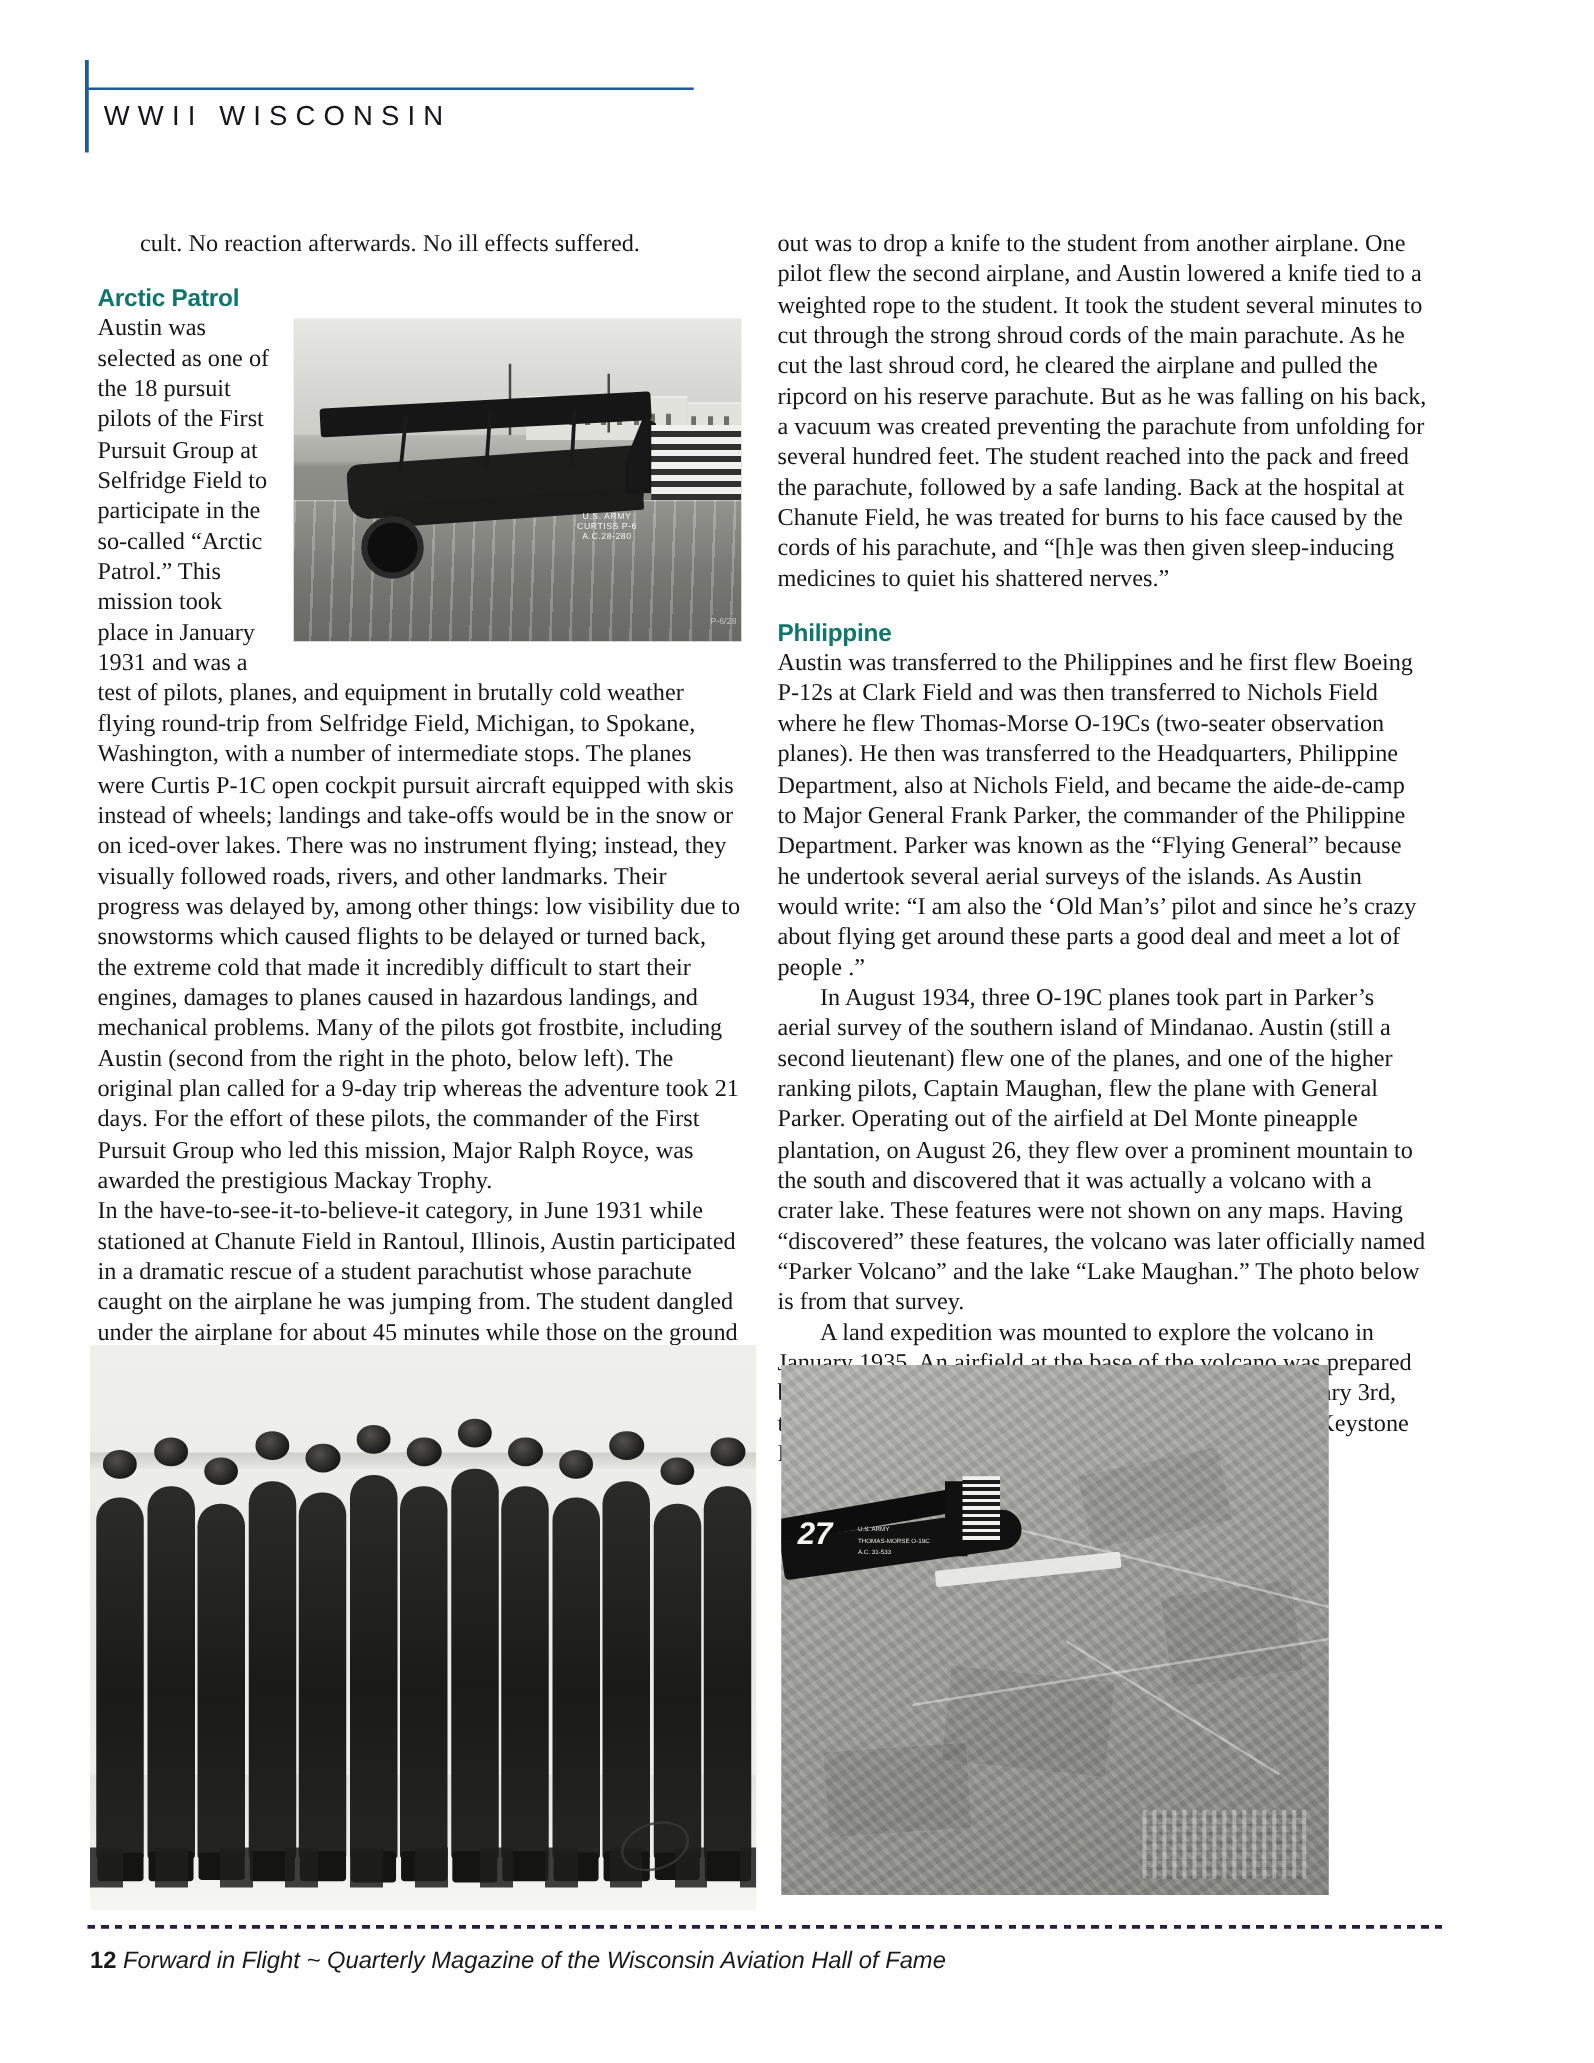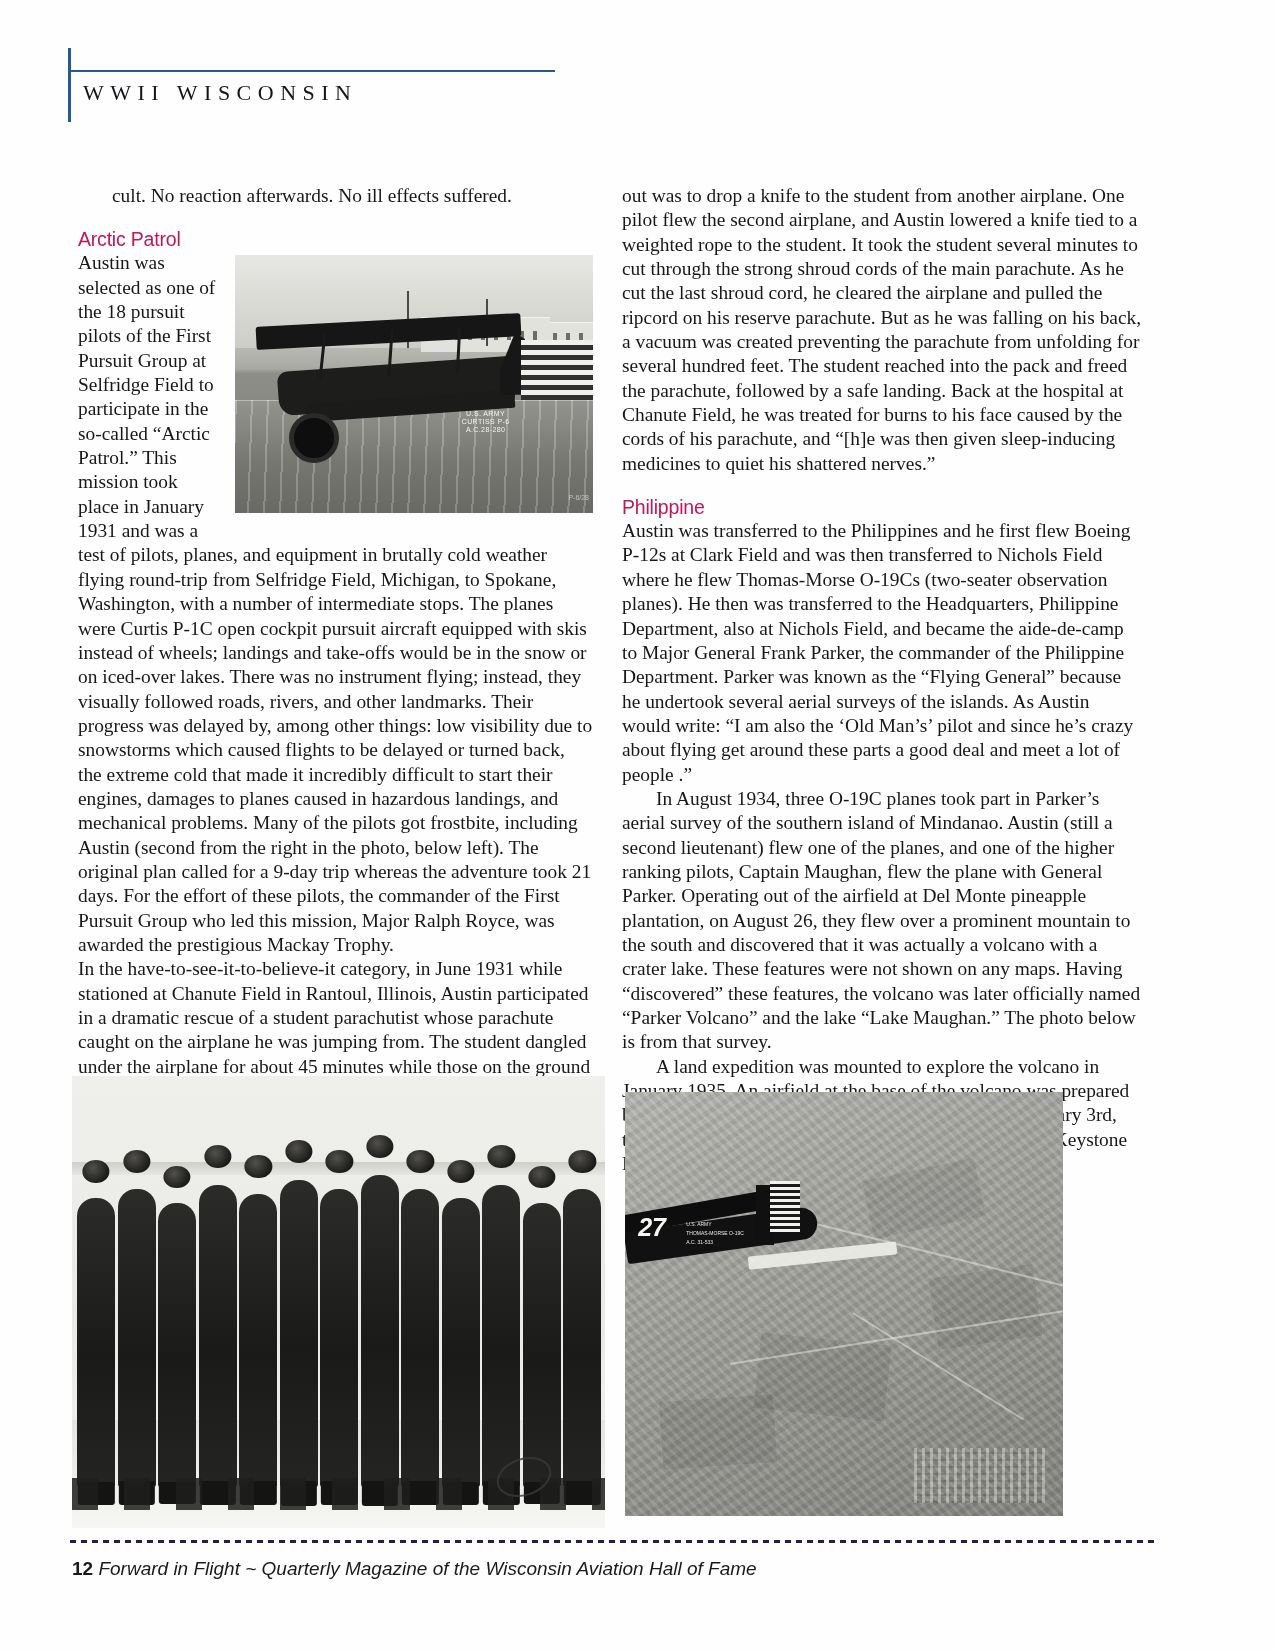--- a/index.html
+++ b/index.html
@@ -44,21 +44,21 @@
     left: 0;
     top: 22px;
     width: 487px;
     height: 2px;
     background: #1f5c96;
   }
   .masthead .head-title {
     position: absolute;
     left: 15px;
     top: 32px;
-    font-family: Liberation Serif, serif;
+    font-family: Liberation Sans, sans-serif;
     font-size: 22px;
     letter-spacing: 6.5px;
     color: #15161a;
     white-space: nowrap;
   }
 
   
   .col {
     position: absolute;
     top: 184px;
@@ -72,25 +72,25 @@
 
   .col p {
     margin: 0;
     text-align: left;
   }
   .col p.indent { text-indent: 34px; }
 
   h2.sec {
     font-family: "Liberation Sans", sans-serif;
     font-size: 19.5px;
-    font-weight: normal;
+    font-weight: bold;
     margin: 19px 0 0 0;
     line-height: 24px;
     letter-spacing: -0.2px;
-    color: #be185d;
+    color: #0f766e;
   }
 
   
   .inset-photo {
     float: right;
     width: 358px;
     height: 258px;
     margin: 4px 0 6px 12px;
     position: relative;
     overflow: hidden;

